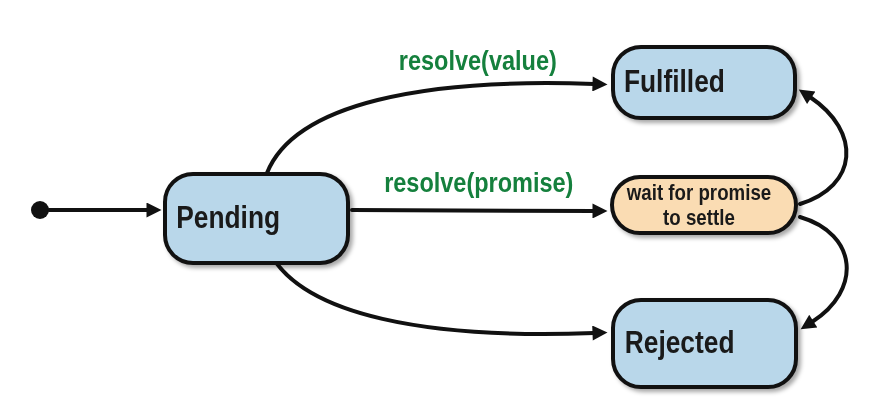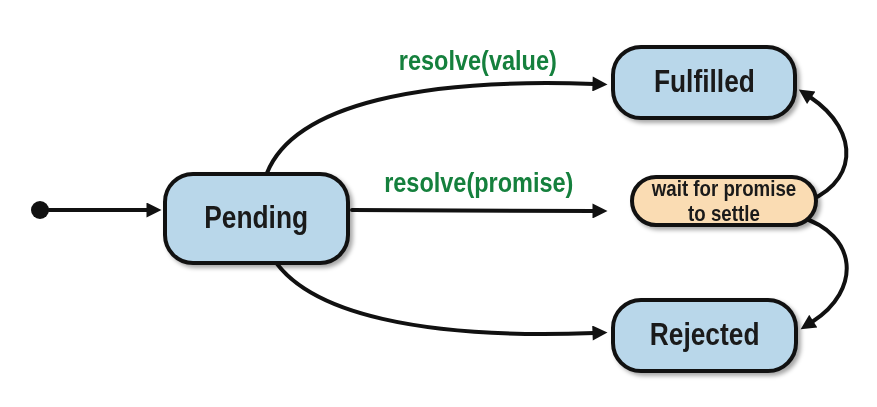--- a/index.html
+++ b/index.html
@@ -22,21 +22,21 @@
     stroke-width: 4;
     stroke-linecap: round;
   }
   .state {
     position: absolute;
     border: 4px solid #111111;
     border-radius: 30px;
     box-shadow: 3px 3px 4px rgba(0,0,0,0.35);
     display: flex;
     align-items: center;
-    justify-content: center;
+    justify-content: flex-start;
     box-sizing: border-box;
     color: #1a1a1a;
   }
   .state-blue   { background: #b9d7ea; }
   .state-orange { background: #fadcb3; }
   .state-label {
     display: inline-block;
     transform: scaleX(0.85);
     font-weight: bold;
     font-size: 31px;
@@ -58,22 +58,22 @@
   .edge-label span {
     display: inline-block;
     transform: scaleX(0.87);
     font-weight: bold;
     font-size: 27px;
     white-space: nowrap;
   }
   
   .node-pending   { left: 163px; top: 172px; width: 187px; height: 93px; }
   .node-fulfilled { left: 611px; top:  45px; width: 186px; height: 75px; }
-  .node-wait      { left: 630px; top: 175px; width: 188px; height: 52px; }
-  .node-rejected  { left: 611px; top: 298px; width: 187px; height: 75px; }
+  .node-wait      { left: 610px; top: 175px; width: 188px; height: 60px; }
+  .node-rejected  { left: 611px; top: 298px; width: 187px; height: 91px; }
   .label-resolve-value   { left: 353px; top:  46px; }
   .label-resolve-promise { left: 354px; top: 168px; justify-content: center; }
   .label-reject-reason   { left: 353px; top: 341px; }
 </style>
 </head>
 <body>
 
 <div class="diagram">
 
   <svg class="edges-layer" viewBox="0 0 877 407" xmlns="http://www.w3.org/2000/svg">

